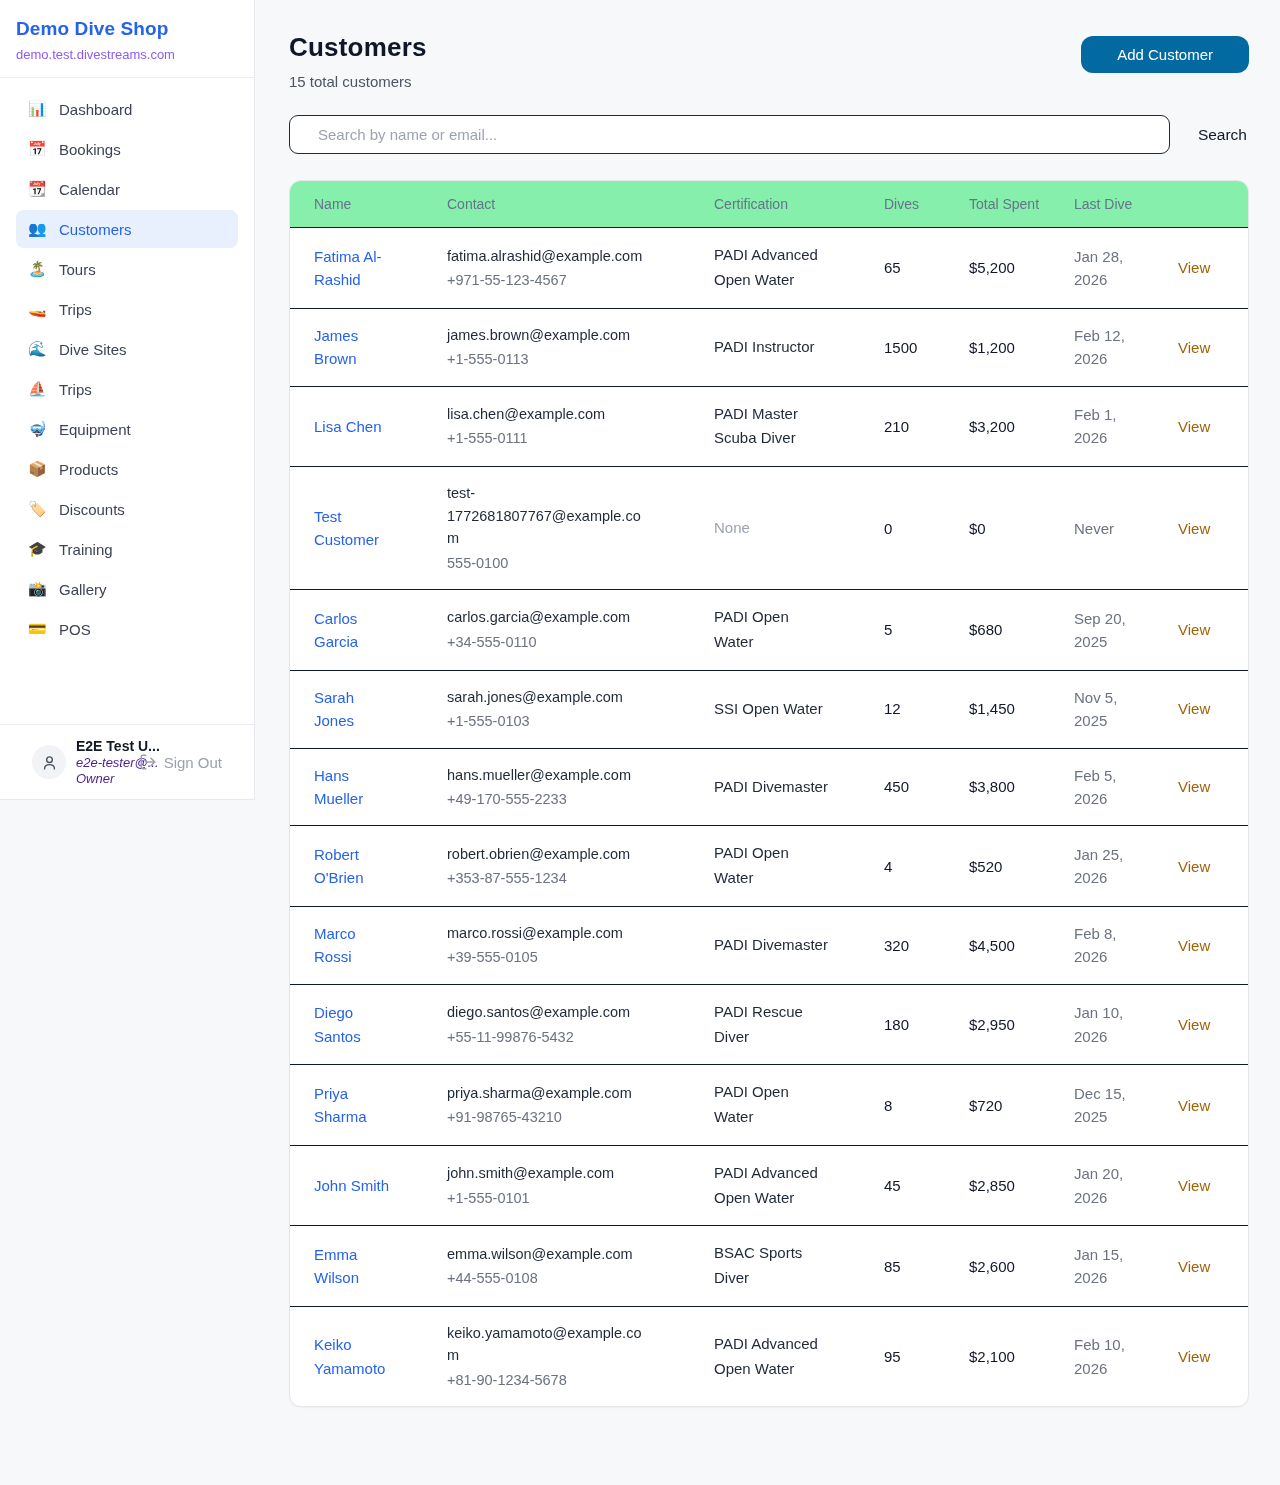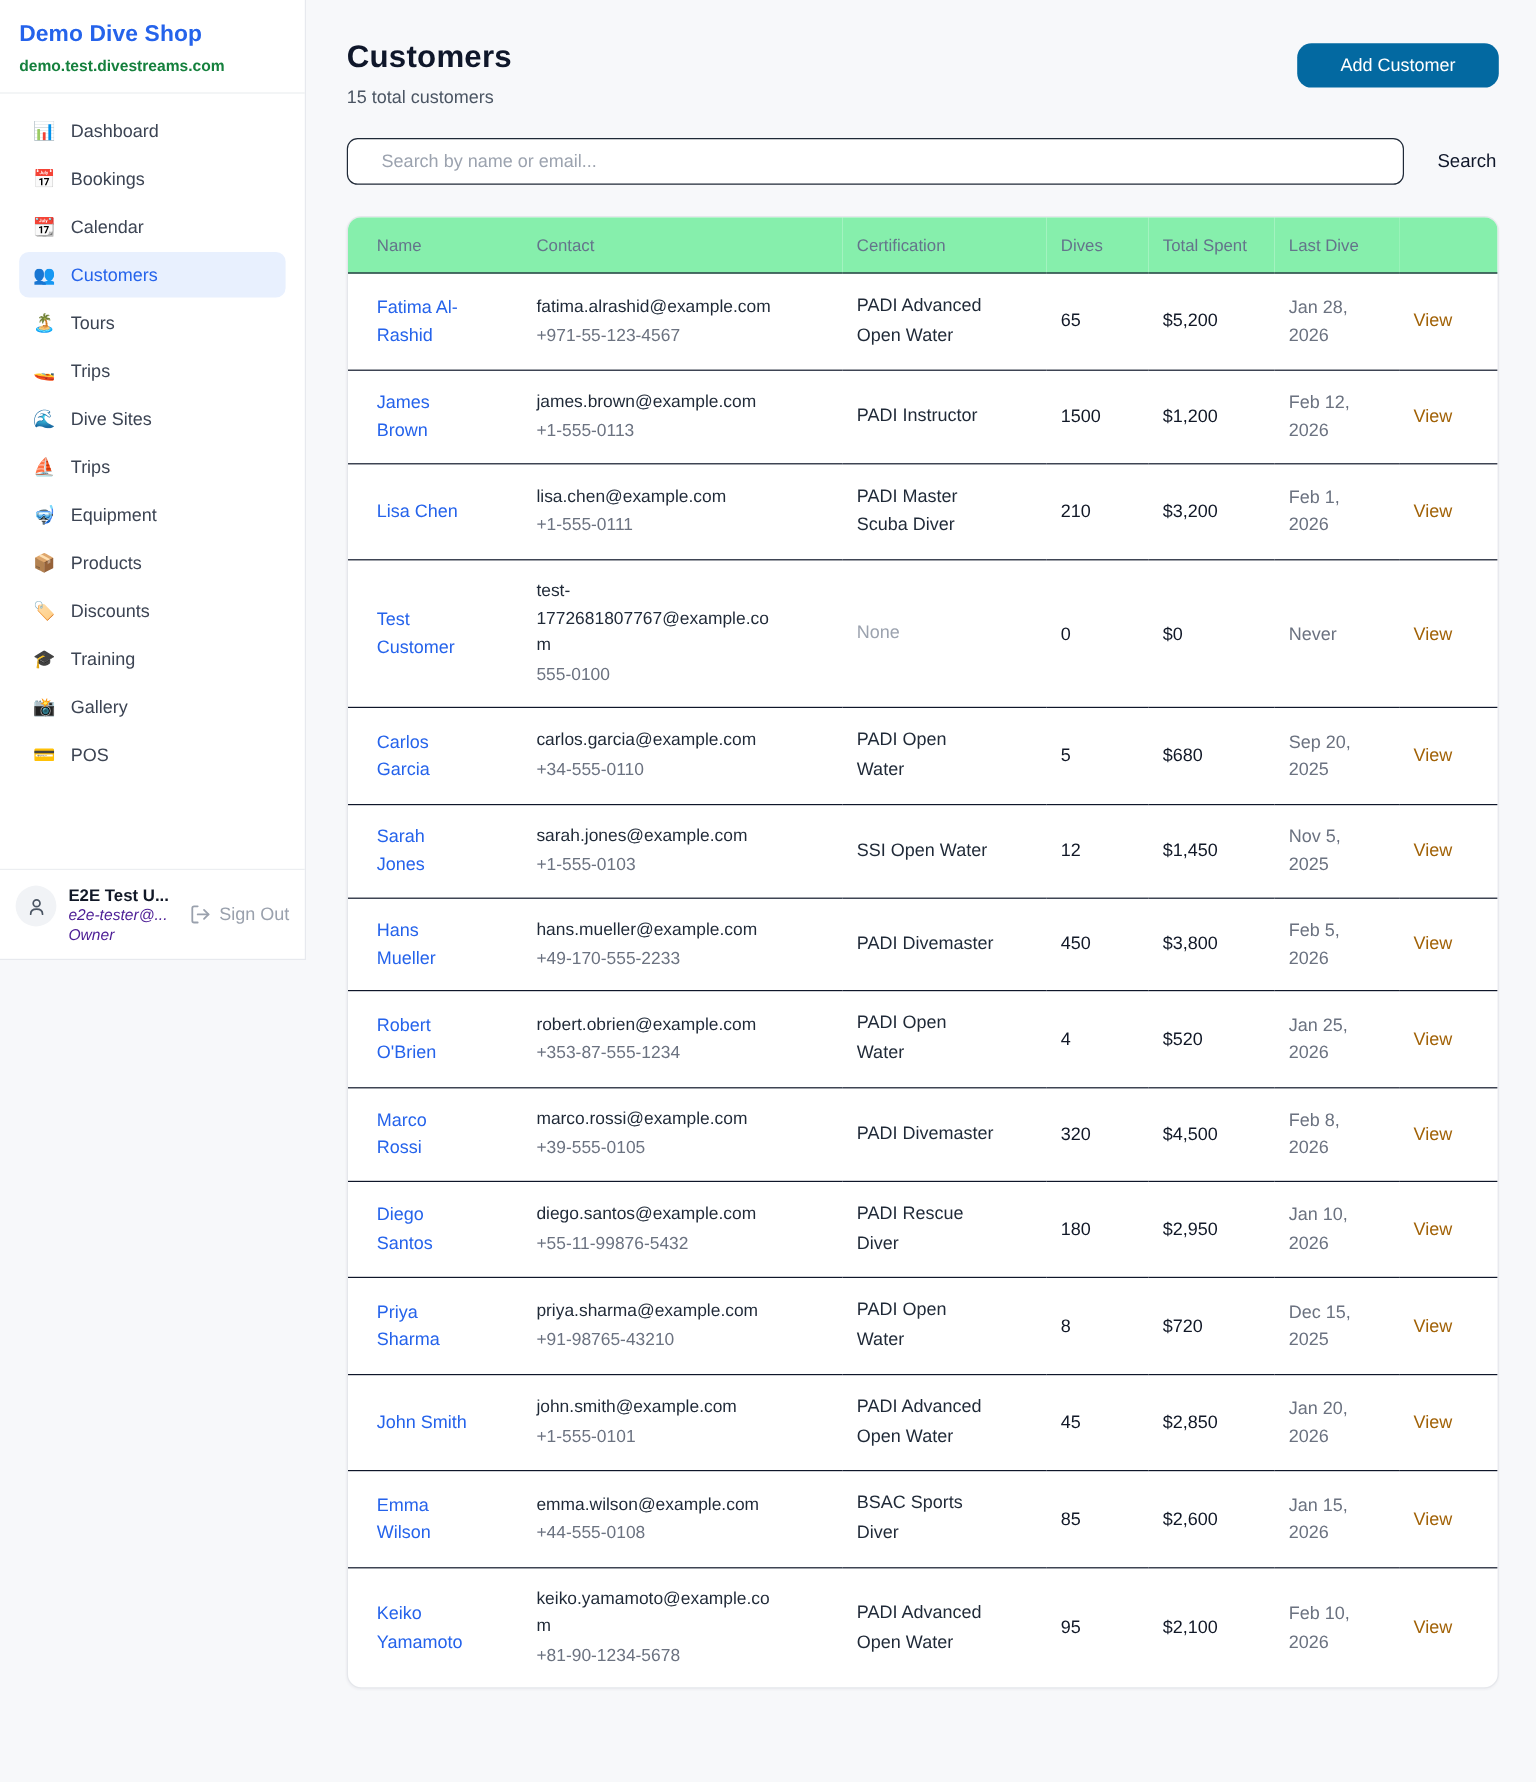--- a/index.html
+++ b/index.html
@@ -15,33 +15,33 @@
   .sidebar {
     position: absolute; left: 0; top: 0;
     width: 255px; height: 800px;
     background: #ffffff;
     border-right: 1px solid #e7e9ee;
     border-bottom: 1px solid #e7e9ee;
     display: flex; flex-direction: column;
   }
   .brand { padding: 18px 16px 15px 16px; border-bottom: 1px solid #eceef1; }
   .brand-title { font-size: 19px; font-weight: 700; color: #2563eb; letter-spacing: .1px; }
-  .brand-sub { margin-top: 7px; font-size: 13px; color: #15803d; font-weight: bold; }
+  .brand-sub { margin-top: 7px; font-size: 13px; color: #8b5cf6; }
   .nav { flex: 1; padding: 12px 16px; overflow: hidden; }
   .nav-item {
     display: flex; align-items: center; gap: 13px;
     padding: 10px 12px; margin-bottom: 2px;
     border-radius: 8px; cursor: pointer;
     font-size: 15px; color: #3c4453;
   }
   .nav-item .icon { font-size: 15px; width: 18px; text-align: center; flex: 0 0 18px; }
   .nav-item.active { background: #e8f0fe; color: #2563eb; }
   .user-footer {
     border-top: 1px solid #eceef1;
-    padding: 13px 13px; display: flex; gap: 10px;
+    padding: 13px 32px; display: flex; align-items: center; gap: 10px;
   }
   .avatar {
     width: 34px; height: 34px; border-radius: 50%;
     background: #f1f3f6; color: #4b5563;
     display: flex; align-items: center; justify-content: center; flex: 0 0 34px;
   }
   .user-info { min-width: 0; }
   .user-name { font-size: 14px; font-weight: 700; color: #111827; white-space: nowrap; }
   .user-email, .user-role { font-size: 13px; color: #4c1d95; margin-top: 1px; white-space: nowrap; font-style: italic; }
   .signout {

